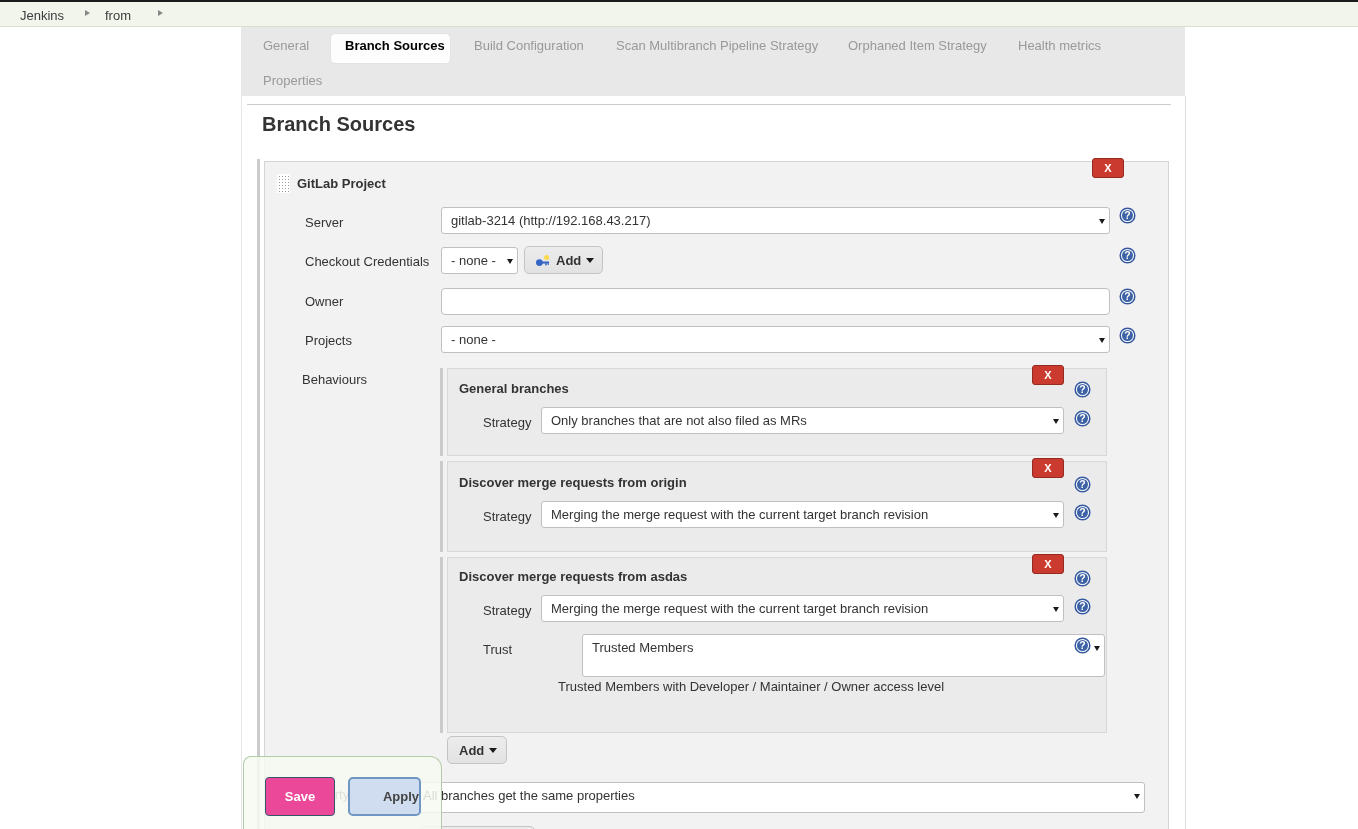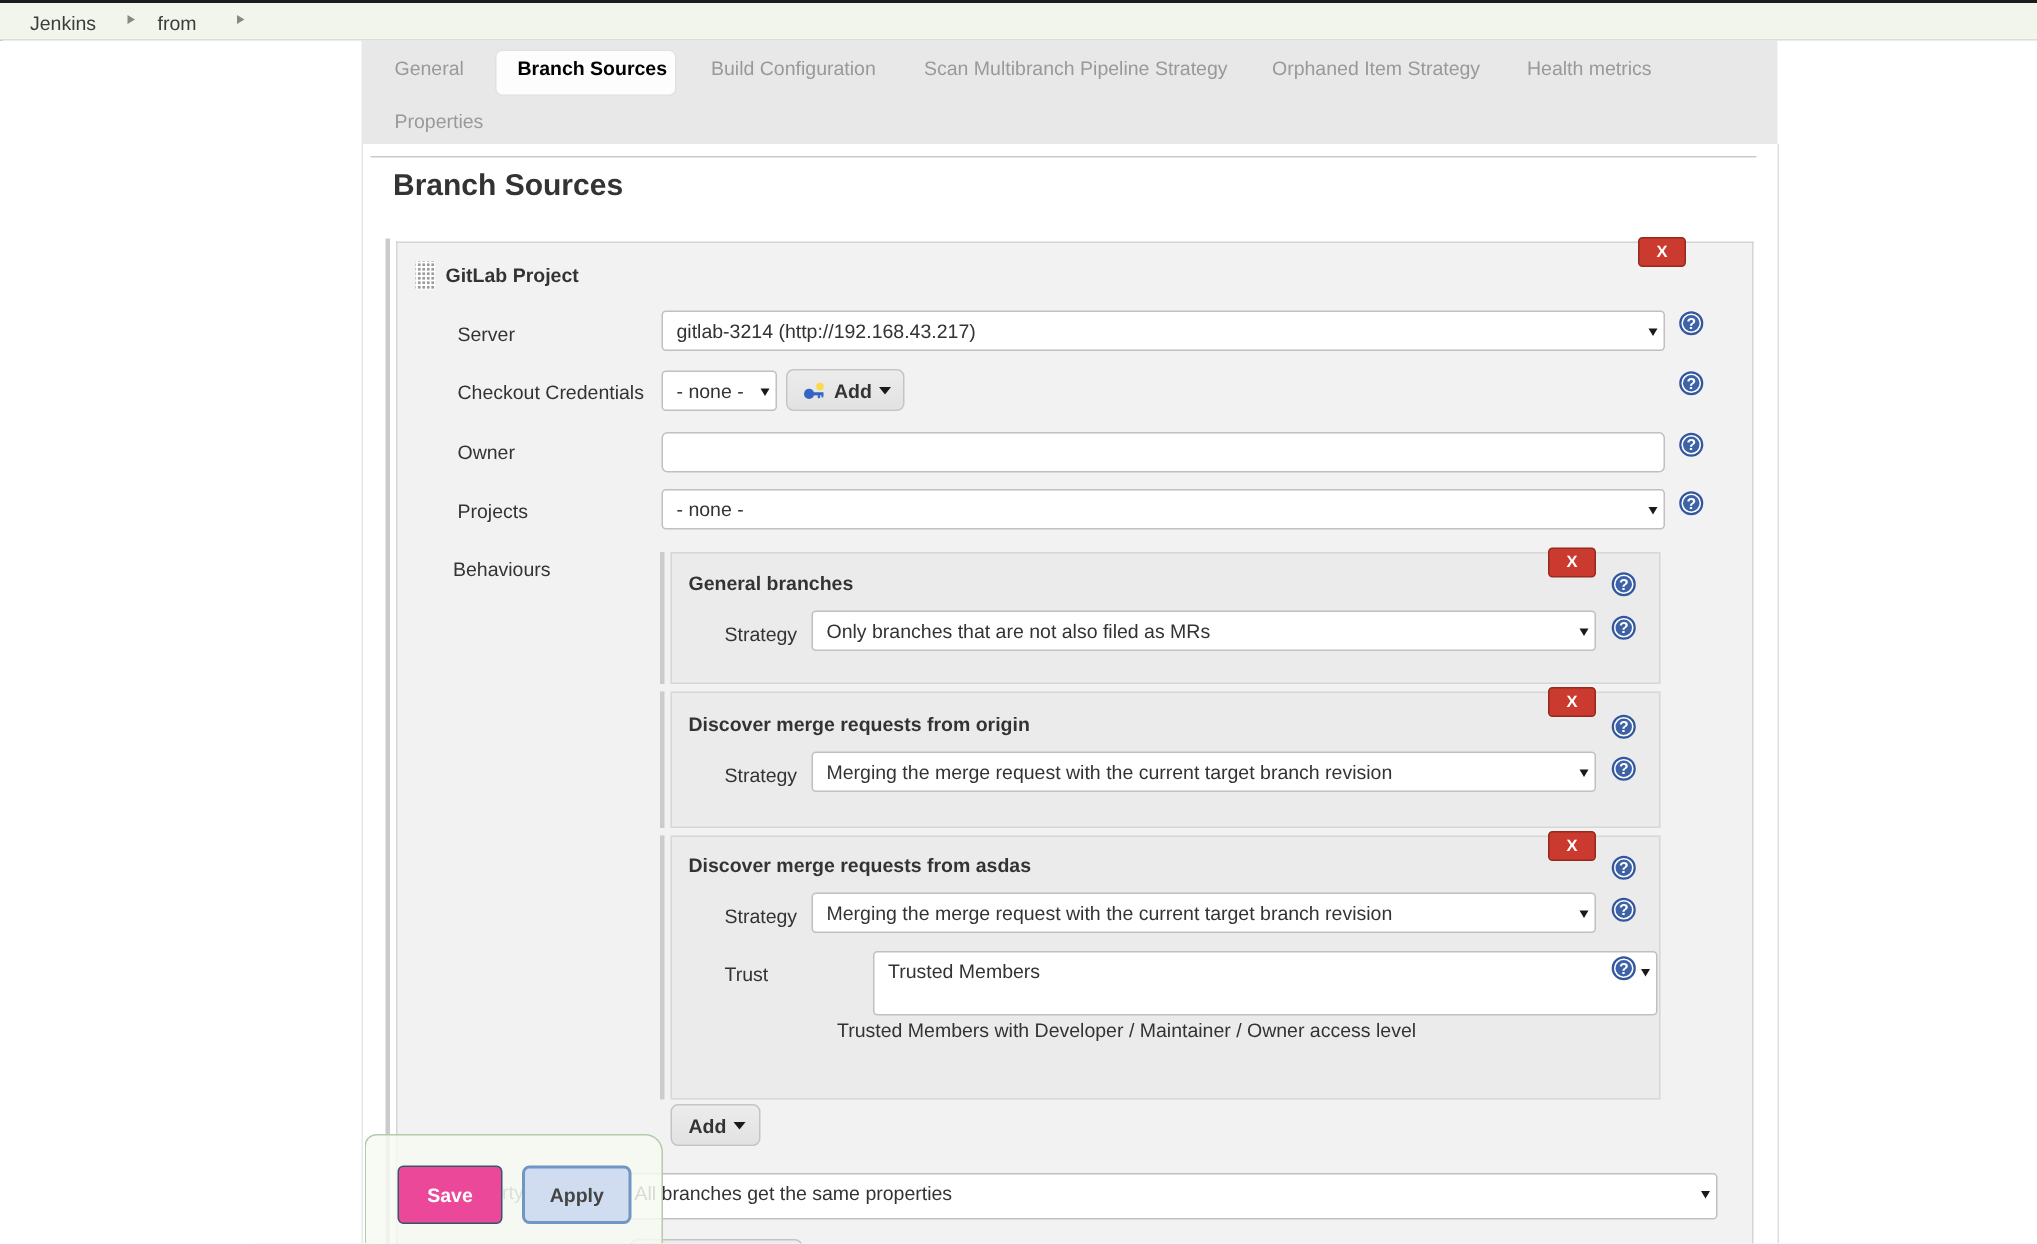--- a/index.html
+++ b/index.html
@@ -204,14 +204,14 @@
 
   <div class="lbl" style="left:300px;top:787px;color:#555;">Property strategy</div>
   <div class="sel" style="left:413px;top:782px;width:732px;height:31px;box-sizing:border-box;">
     <span class="tx">All branches get the same properties</span>
     <span class="arr" style="right:4px;top:11px;"></span>
   </div>
   <div class="gbtn" style="left:420px;top:826px;width:115px;height:27px;box-sizing:border-box;border-radius:5px;"></div>
 
   <div class="abs" style="left:243px;top:756px;width:199px;height:73px;background:rgba(246,250,241,0.84);border:1px solid #b3cba8;border-bottom:none;border-radius:8px 12px 0 0;box-sizing:border-box;"></div>
   <div class="abs" style="left:265px;top:777px;width:70px;height:39px;background:#ec4899;border:1px solid #36576b;border-radius:4px;box-sizing:border-box;color:#fff;font-weight:bold;text-align:center;line-height:37px;">Save</div>
-  <div class="abs" style="left:348px;top:777px;width:73px;height:39px;background:#d0ddf0;border:2px solid #7096c4;border-radius:5px;box-sizing:border-box;color:#444;font-weight:bold;text-align:center;line-height:35px;">Apply</div>
+  <div class="abs" style="left:348px;top:777px;width:73px;height:39px;background:#d0ddf0;border:2px solid #7096c4;border-radius:5px;box-sizing:border-box;color:#444;font-weight:bold;text-align:right;line-height:35px;">Apply</div>
 </div>
 
 </body></html>

